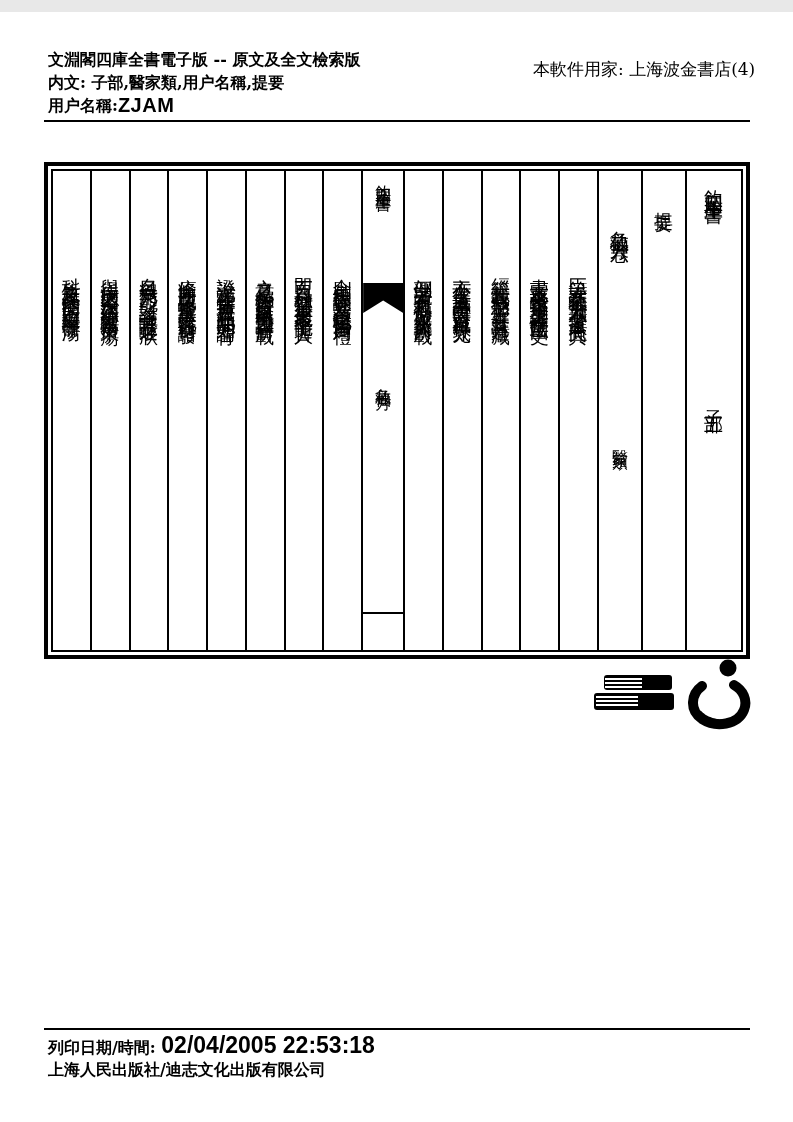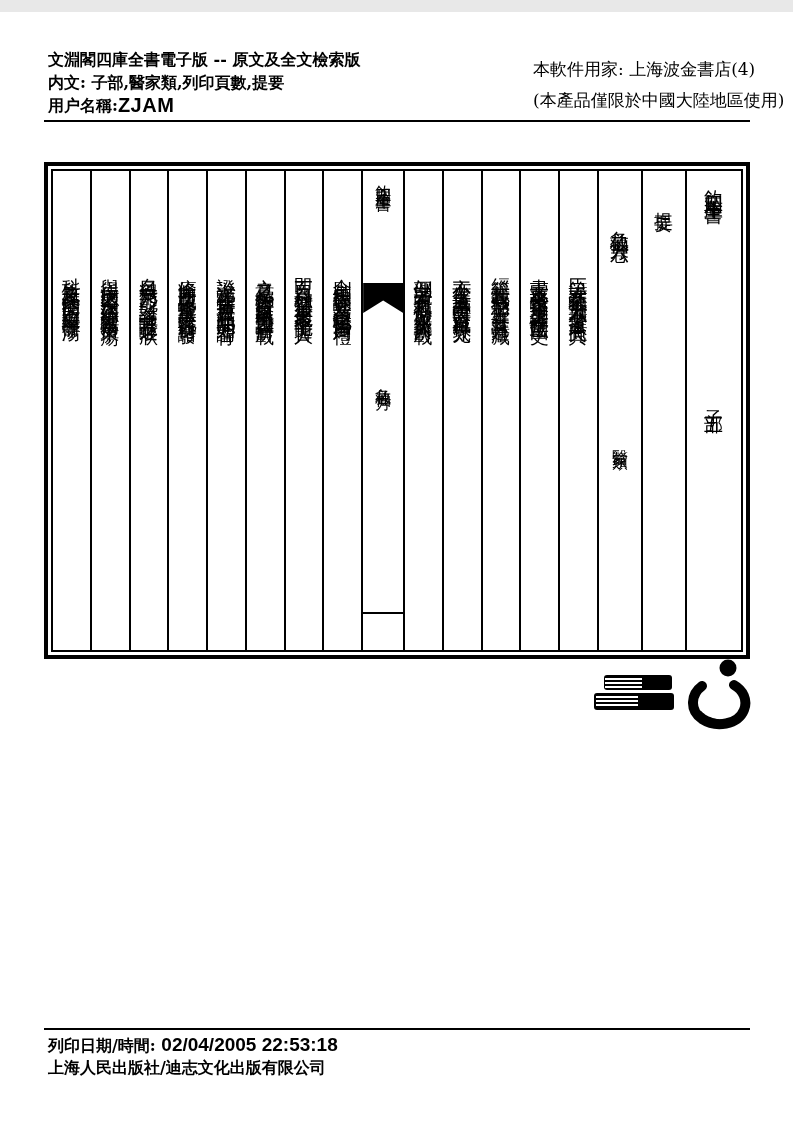--- a/index.html
+++ b/index.html
@@ -38,39 +38,38 @@
   .t-spine-top{top:2px;}
   .t-spine-label{top:204px;}
   .spine-tab{position:absolute;left:0;top:112px;width:100%;height:30px;background:#000;
     clip-path:polygon(0 0,100% 0,100% 100%,50% 58%,0 100%);}
   .spine-rule{position:absolute;left:0;top:441px;width:100%;height:2px;background:#000;}
   
   .logo-books{position:absolute;left:592px;top:662px;width:94px;height:42px;}
   .logo-brand{position:absolute;left:686px;top:646px;width:66px;height:76px;}
   
   .footer{position:absolute;left:48px;top:1022px;font-weight:bold;font-size:16px;line-height:22px;white-space:nowrap;}
-  .footer .num{font-family:"Liberation Sans", sans-serif;font-size:19px;}
+  .footer .num{font-family:"Liberation Sans", sans-serif;font-size:23px;}
 </style>
 </head>
 <body>
 
 <div class="page">
 
   <div class="header-left">
     <div>文淵閣四庫全書電子版 -- 原文及全文檢索版</div>
-    <div>内文: 子部,醫家類,列印頁數,提要</div>
+    <div>内文: 子部,醫家類,用户名稱,提要</div>
     <div class="user-line">
       <span>用户名稱: </span>
       <span class="user-value">ZJAM</span>
     </div>
   </div>
 
   <div class="header-right">
     <div>本軟件用家: 上海波金書店(4)</div>
-    <div>(本產品僅限於中國大陸地區使用)</div>
   </div>
 
   <div class="rule rule-top"></div>
 
   <div class="book-box">
     <div class="book-inner">
 
       <div class="col col-wide">
         <span class="vtext t0">欽定四庫全書</span>
         <span class="vtext t-section">子部五</span>

